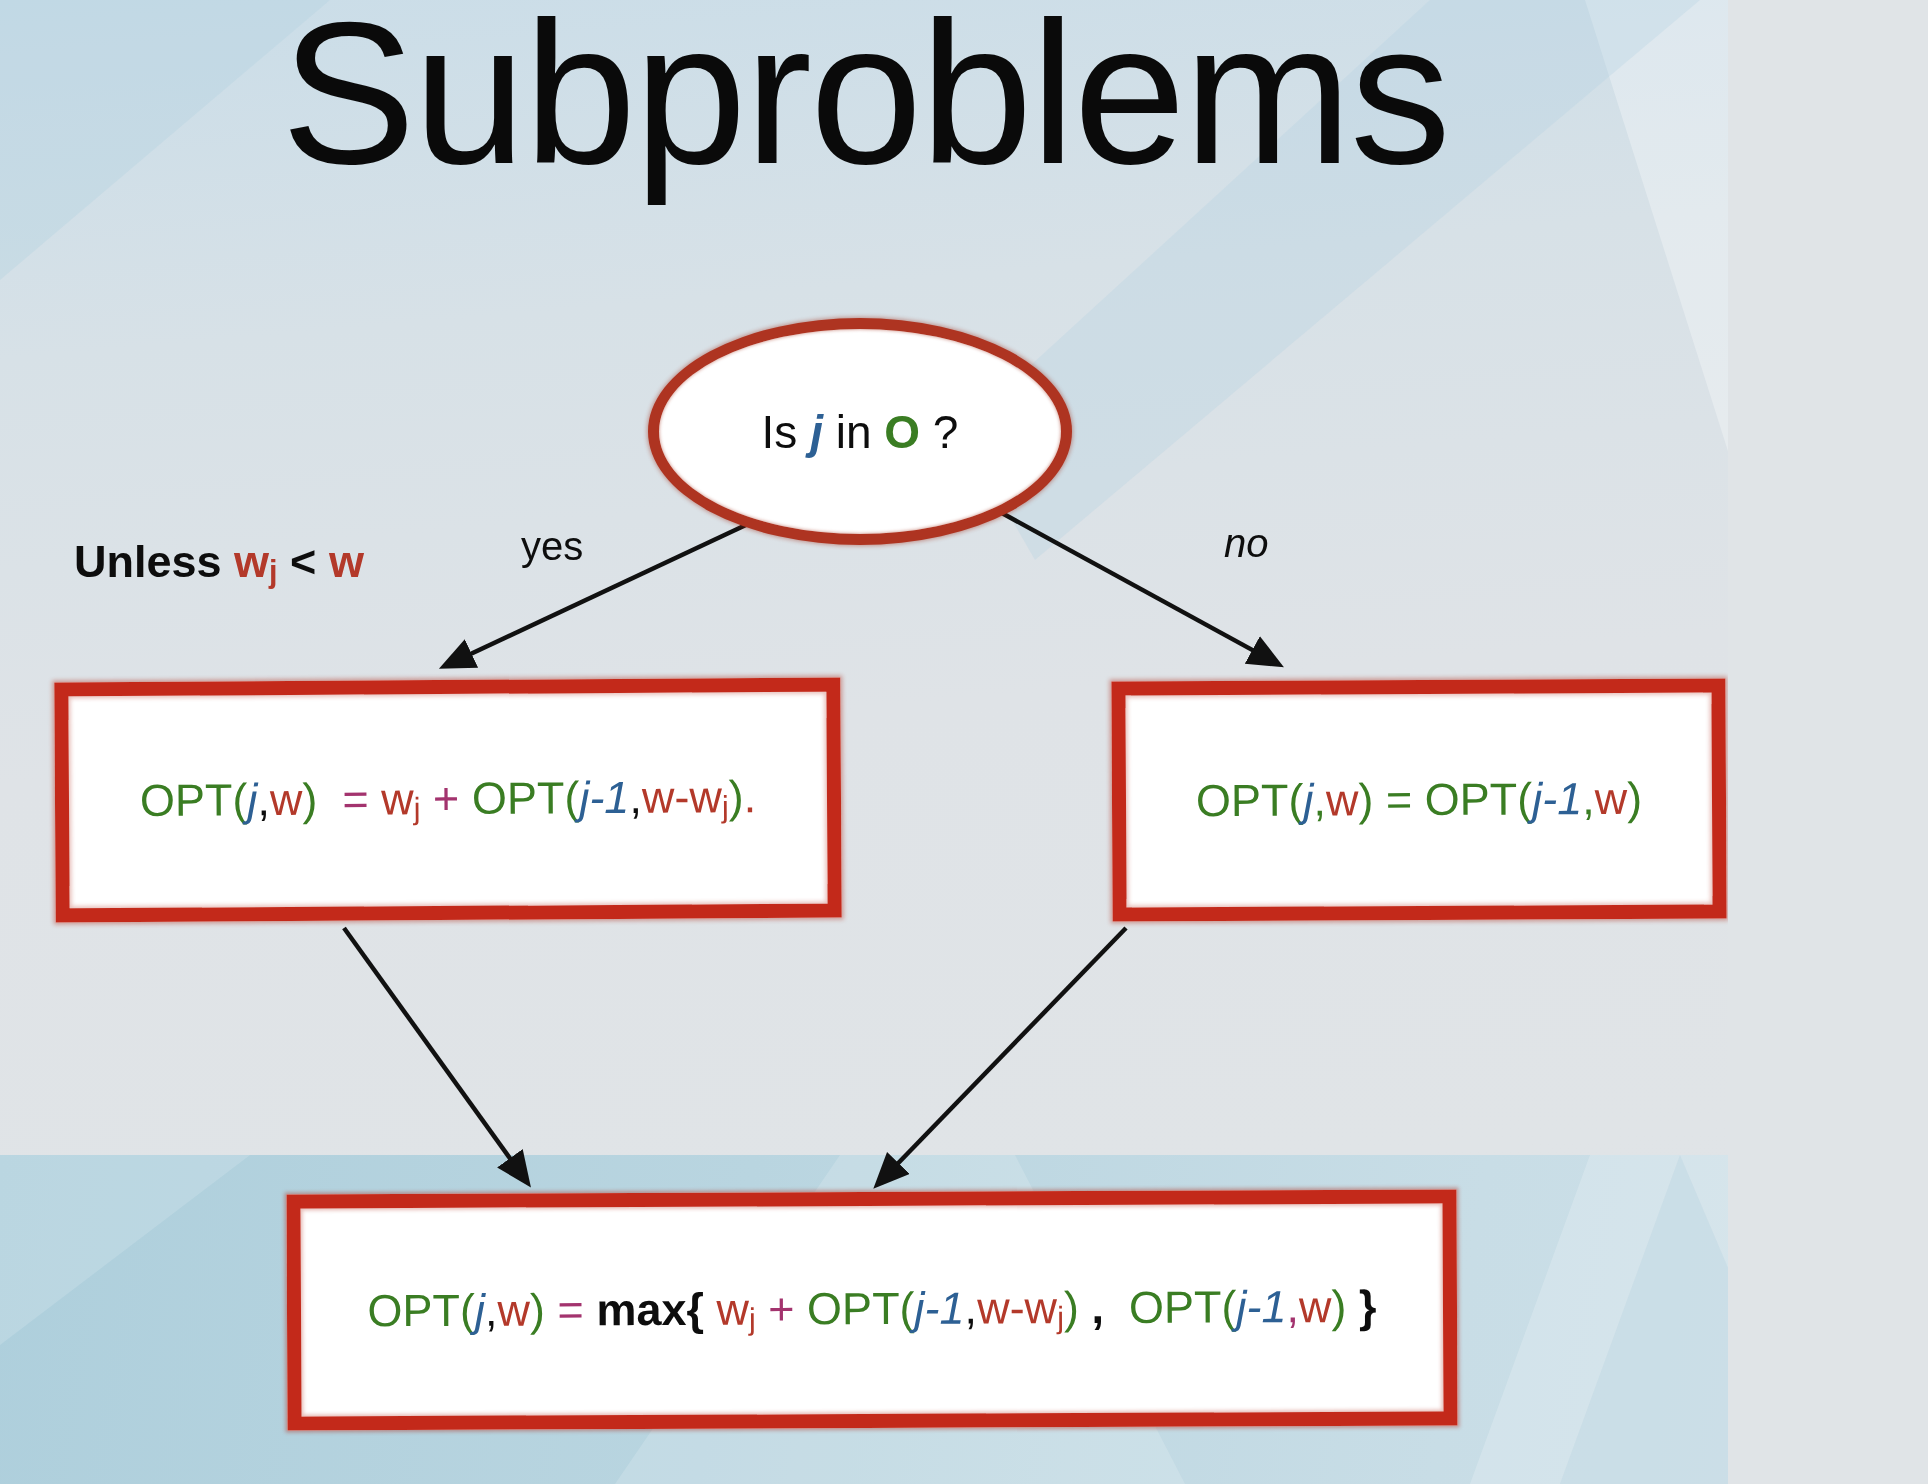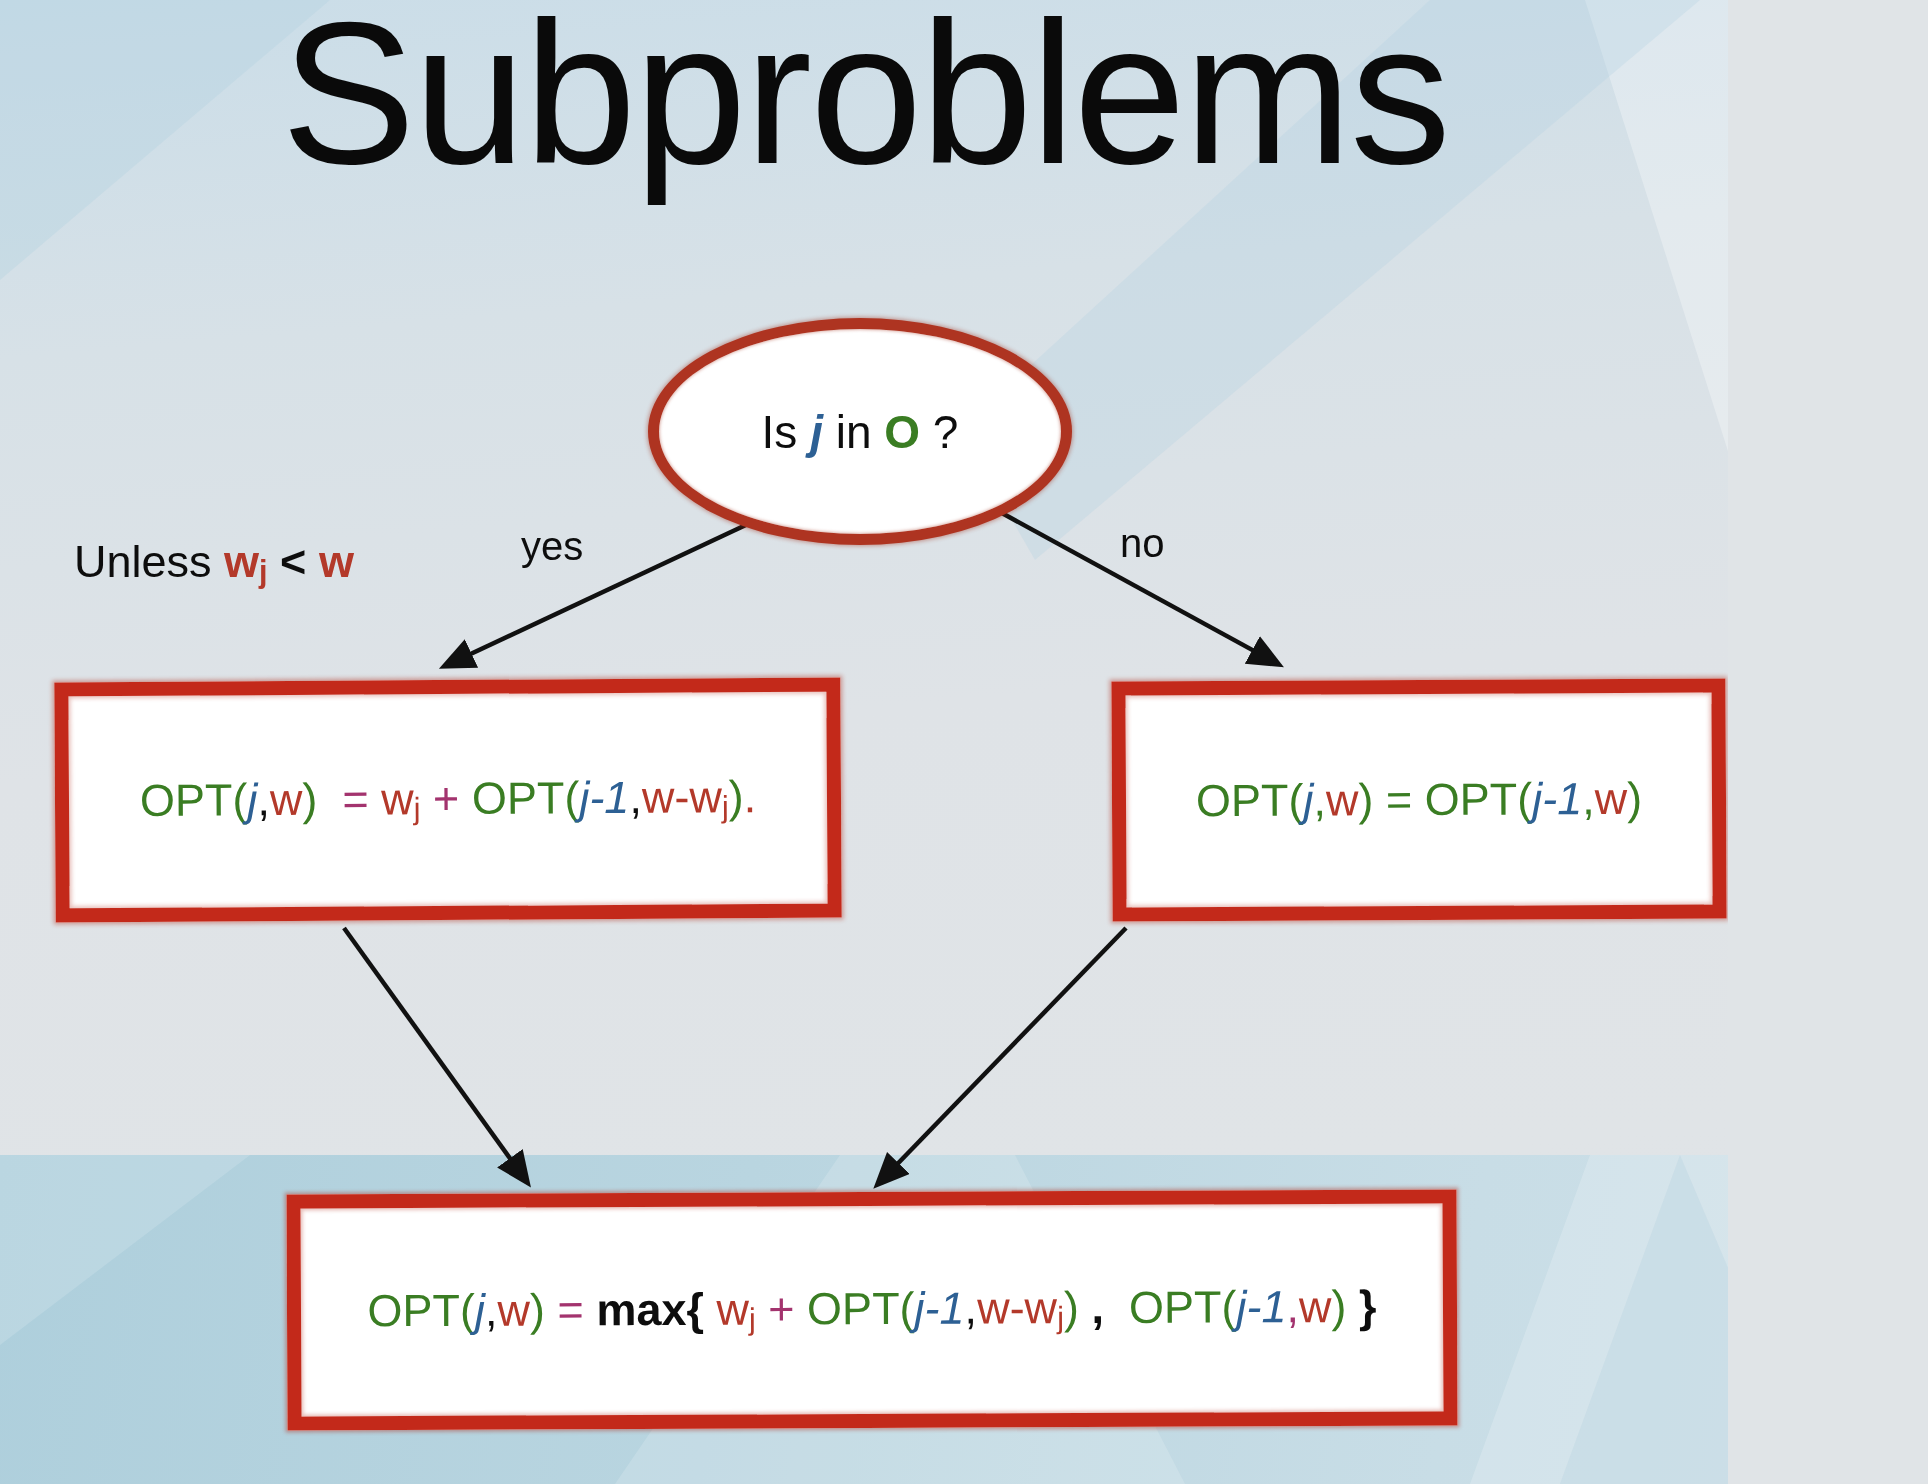--- a/index.html
+++ b/index.html
@@ -28,21 +28,21 @@
     display:flex; align-items:center; justify-content:center;
     box-shadow: 0 0 4px 2px rgba(175,40,22,0.40), inset 0 0 4px 2px rgba(175,40,22,0.30);
   }
   .box-yes   { left:55px;   top:680px;  width:758px;  height:212px; transform:rotate(-0.35deg); }
   .box-no    { left:1112px; top:680px;  width:586px;  height:212px; transform:rotate(-0.30deg); }
   .box-merge { left:287px;  top:1192px; width:1142px; height:208px; transform:rotate(-0.25deg); }
   .formula { font-size:45px; white-space:pre; line-height:1.1; }
   .ellipse-label { font-size:46px; white-space:pre; }
   .edge-label { position:absolute; font-size:40px; color:#0d0d0d; }
   .lbl-yes { left:521px;  top:524px; }
-  .lbl-no  { left:1120px; top:521px; }
+  .lbl-no  { left:1224px; top:521px;font-style:italic; }
   .note { position:absolute; left:74px; top:536px; font-size:45px; font-weight:bold; white-space:pre; }
   .sb { font-size:68%; vertical-align:-0.16em; }
   .edges { position:absolute; left:0; top:0; pointer-events:none; }
 </style>
 </head>
 <body>
 
 <div class="slide">
 
   <svg class="bg-deco" width="1928" height="1155">
@@ -73,21 +73,21 @@
     <line x1="1126" y1="928" x2="878" y2="1184" stroke="#111" stroke-width="4.5" marker-end="url(#ah)"></line>
   </svg>
 
   <div class="ellipse">
     <span class="ellipse-label"><span>Is </span><span style="color: rgb(45, 96, 148); font-style: italic; font-weight: bold;">j</span><span> in </span><span style="color: rgb(58, 125, 35); font-weight: bold;">O</span><span> ?</span></span>
   </div>
 
   <div class="edge-label lbl-yes">yes</div>
   <div class="edge-label lbl-no">no</div>
 
-  <div class="note"><span style="font-weight: normal;">Unless </span><span style="color: rgb(179, 57, 42); font-weight: bold;">w</span><span class="sb" style="color: rgb(179, 57, 42); font-weight: bold;">j</span><span style="font-weight: bold;"> &lt; </span><span style="color: rgb(179, 57, 42); font-weight: bold;">w</span></div>
+  <div class="note"><span style="font-weight: bold;">Unless </span><span style="color: rgb(179, 57, 42); font-weight: bold;">w</span><span class="sb" style="color: rgb(179, 57, 42); font-weight: bold;">j</span><span style="font-weight: bold;"> &lt; </span><span style="color: rgb(179, 57, 42); font-weight: bold;">w</span></div>
 
   <div class="box box-yes">
     <span class="formula"><span style="color: rgb(58, 125, 35);">OPT(</span><span style="color: rgb(45, 96, 148); font-style: italic;">j</span><span>,</span><span style="color: rgb(179, 57, 42);">w</span><span style="color: rgb(58, 125, 35);">)</span><span>  </span><span style="color: rgb(163, 51, 110);">=</span><span> </span><span style="color: rgb(179, 57, 42);">w</span><span class="sb" style="color: rgb(179, 57, 42);">j</span><span> </span><span style="color: rgb(163, 51, 110);">+</span><span> </span><span style="color: rgb(58, 125, 35);">OPT(</span><span style="color: rgb(45, 96, 148); font-style: italic;">j-1</span><span>,</span><span style="color: rgb(179, 57, 42);">w-w</span><span class="sb" style="color: rgb(179, 57, 42);">j</span><span style="color: rgb(58, 125, 35);">)</span><span style="color: rgb(179, 57, 42);">.</span></span>
   </div>
 
   <div class="box box-no">
     <span class="formula"><span style="color: rgb(58, 125, 35);">OPT(</span><span style="color: rgb(45, 96, 148); font-style: italic;">j</span><span style="color: rgb(58, 125, 35);">,</span><span style="color: rgb(179, 57, 42);">w</span><span style="color: rgb(58, 125, 35);">) = OPT(</span><span style="color: rgb(45, 96, 148); font-style: italic;">j-1</span><span style="color: rgb(58, 125, 35);">,</span><span style="color: rgb(179, 57, 42);">w</span><span style="color: rgb(58, 125, 35);">)</span></span>
   </div>
 
   <div class="box box-merge">

